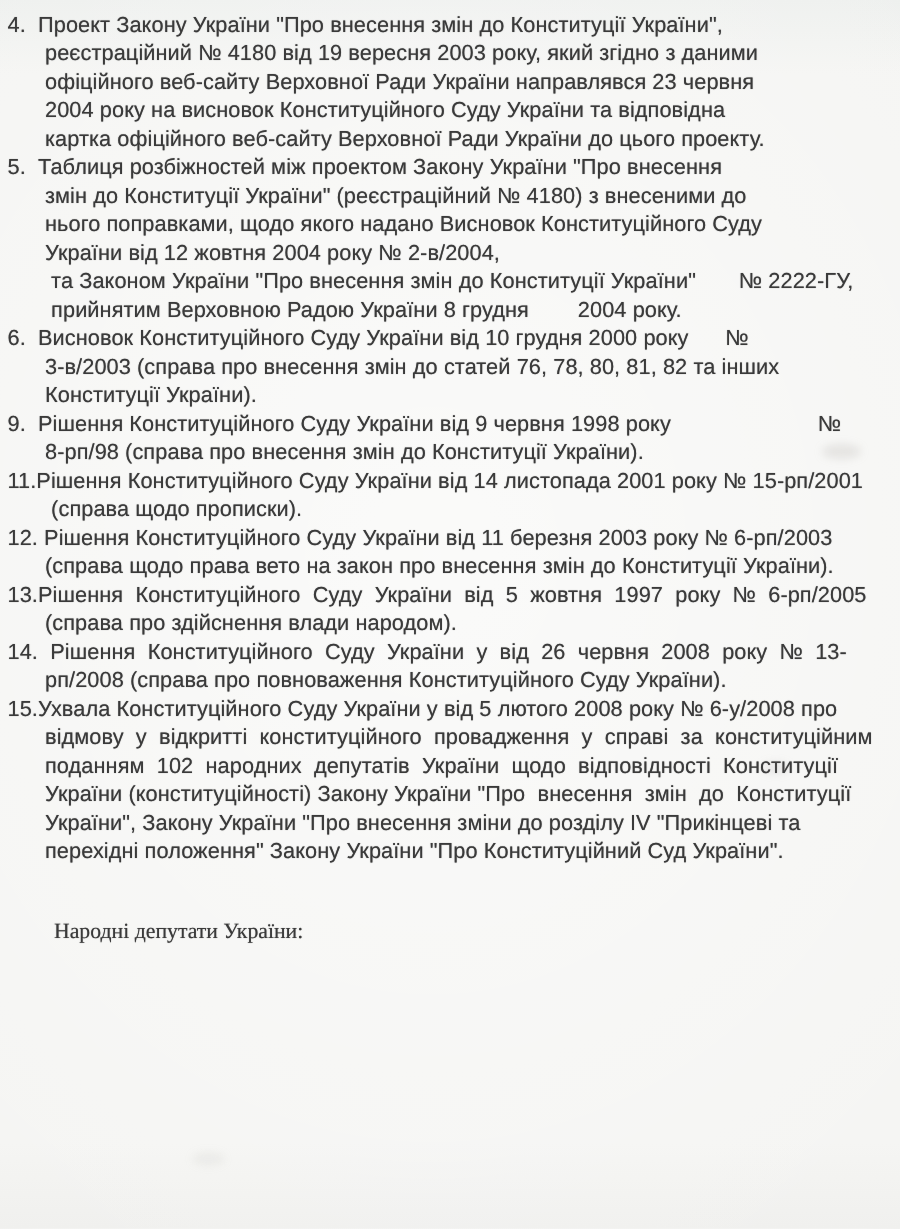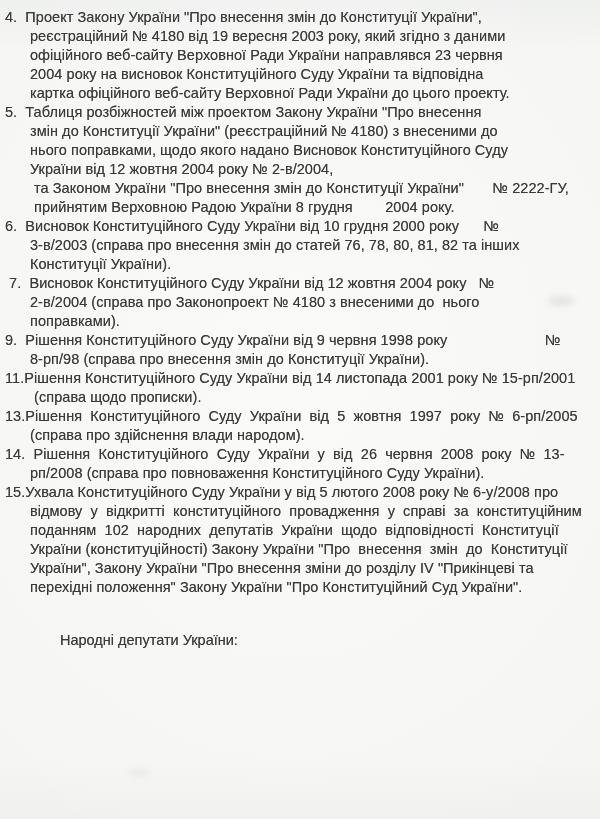--- a/index.html
+++ b/index.html
@@ -32,25 +32,26 @@
     white-space: pre;
     padding-left: 30px;
     text-indent: -25px;
     font-size: 14.5px;
     line-height: 19px;
     letter-spacing: 0.05px;
     text-shadow: 0 0 0.6px rgba(75,75,75,0.75);
   }
   .footer-line {
     margin-top: 34px;
-    margin-left: 60px;
+    margin-left: 36px;
     font-size: 14.5px;
     line-height: 19px;
     text-shadow: 0 0 0.6px rgba(75,75,75,0.75);
     white-space: pre;
+    font-family: Liberation Serif, serif;
   }
   
   .smudge {
     position: absolute;
     border-radius: 50%;
     filter: blur(3px);
     pointer-events: none;
   }
   .smudge-1 {
     left: 548px; top: 296px;
@@ -80,27 +81,26 @@
 картка офіційного веб-сайту Верховної Ради України до цього проекту.</div>
     <div class="item">5.  Таблиця розбіжностей між проектом Закону України "Про внесення
 змін до Конституції України" (реєстраційний № 4180) з внесеними до
 нього поправками, щодо якого надано Висновок Конституційного Суду
 України від 12 жовтня 2004 року № 2-в/2004,
  та Законом України "Про внесення змін до Конституції України"       № 2222-ГУ,
  прийнятим Верховною Радою України 8 грудня        2004 року.</div>
     <div class="item">6.  Висновок Конституційного Суду України від 10 грудня 2000 року      №
 3-в/2003 (справа про внесення змін до статей 76, 78, 80, 81, 82 та інших
 Конституції України).</div>
-    <div class="item"> 7.  Висновок Конституційного Суду України від 12 жовтня 2004 року   №
-2-в/2004 (справа про Законопроект № 4180 з внесеними до  нього
-поправками).</div>
     <div class="item">9.  Рішення Конституційного Суду України від 9 червня 1998 року                        №
 8-рп/98 (справа про внесення змін до Конституції України).</div>
     <div class="item">11.Рішення Конституційного Суду України від 14 листопада 2001 року № 15-рп/2001
  (справа щодо прописки).</div>
+    <div class="item">12. Рішення Конституційного Суду України від 11 березня 2003 року № 6-рп/2003
+(справа щодо права вето на закон про внесення змін до Конституції України).</div>
     <div class="item">13.Рішення  Конституційного  Суду  України  від  5  жовтня  1997  року  №  6-рп/2005
 (справа про здійснення влади народом).</div>
     <div class="item">14.  Рішення  Конституційного  Суду  України  у  від  26  червня  2008  року  №  13-
 рп/2008 (справа про повноваження Конституційного Суду України).</div>
     <div class="item">15.Ухвала Конституційного Суду України у від 5 лютого 2008 року № 6-у/2008 про
 відмову  у  відкритті  конституційного  провадження  у  справі  за  конституційним
 поданням  102  народних  депутатів  України  щодо  відповідності  Конституції
 України (конституційності) Закону України "Про  внесення  змін  до  Конституції
 України", Закону України "Про внесення зміни до розділу IV "Прикінцеві та
 перехідні положення" Закону України "Про Конституційний Суд України".</div>

